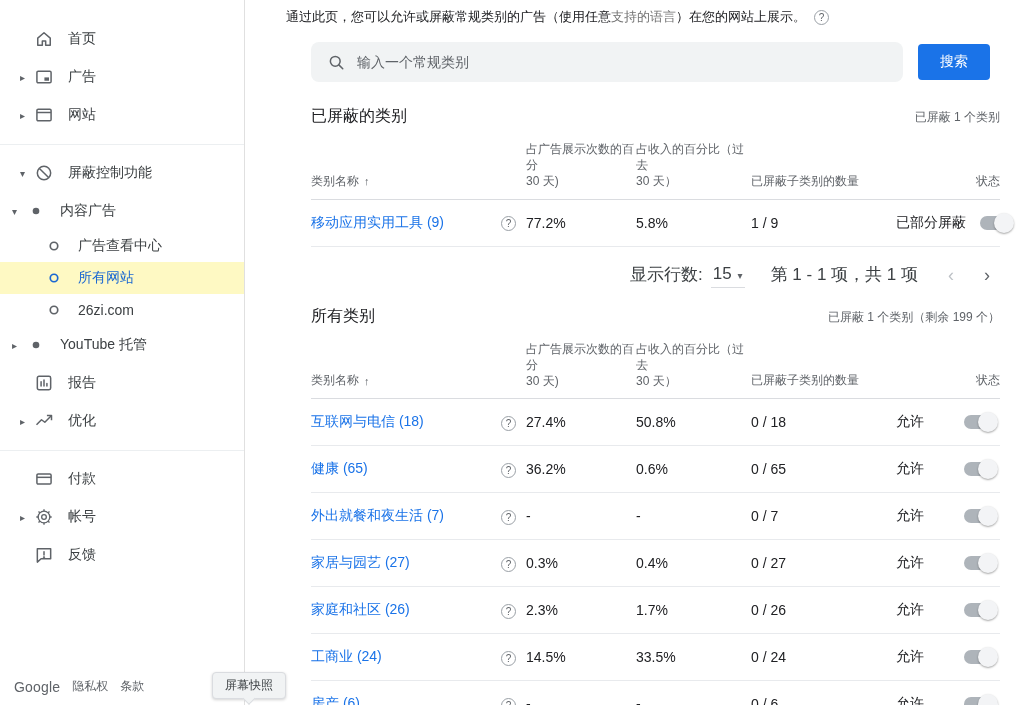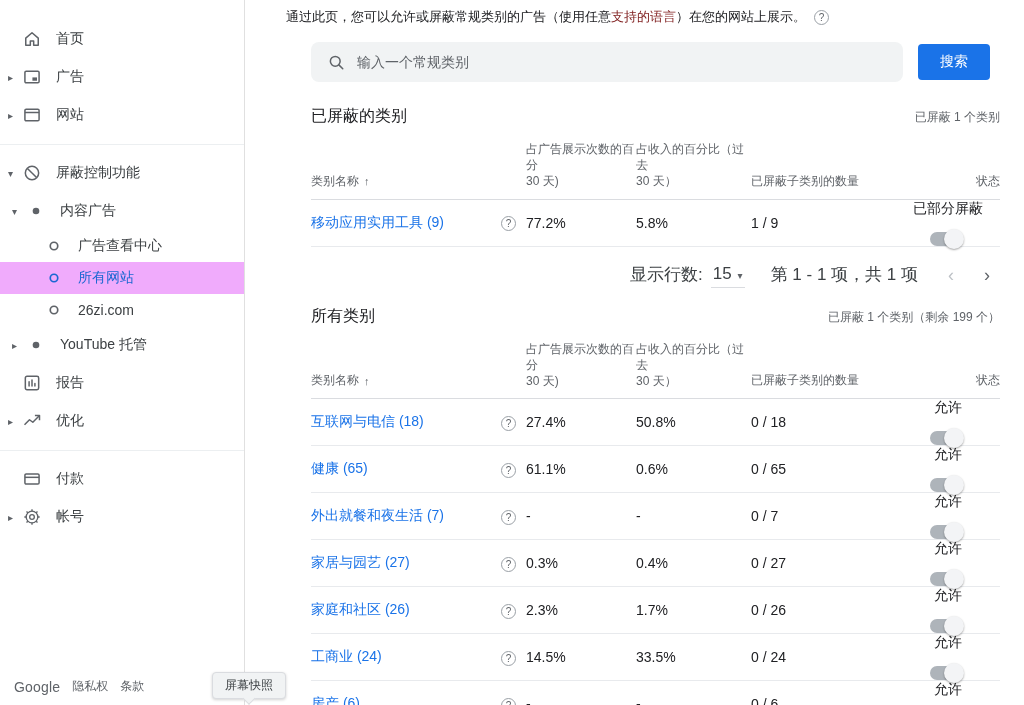--- a/index.html
+++ b/index.html
@@ -4,44 +4,44 @@
 <style>
   * { box-sizing: border-box; margin: 0; padding: 0; }
   html, body { background: #fff; }
   body { font-family: "Liberation Sans", "DejaVu Sans", sans-serif; }
 
   .app { position: relative; width: 1024px; height: 705px; background: #fff; overflow: hidden; color: #202124; }
 
   
   .sidebar { position: absolute; left: 0; top: 0; width: 245px; height: 100%; background: #fff; border-right: 1px solid #e0e0e0; }
   .side-items { padding-top: 20px; }
-  .side-item { display: flex; align-items: center; height: 38px; padding-left: 8px; font-size: 14px; color: #3c4043; cursor: pointer; position: relative; }
+  .side-item { display: flex; align-items: center; height: 38px; padding-left: 20px; font-size: 14px; color: #3c4043; cursor: pointer; position: relative; }
   .side-item .chev { width: 14px; flex: none; font-size: 10px; color: #5f6368; text-align: left; }
   .side-item .icon { width: 20px; height: 20px; flex: none; margin-right: 14px; display: flex; align-items: center; justify-content: center; color: #5f6368; }
   .side-item .icon svg { width: 20px; height: 20px; }
   .side-item .lbl { white-space: nowrap; }
   .side-item.lv1 { padding-left: 12px; }
   .side-item.lv2 { padding-left: 30px; height: 32px; }
-  .side-item.selected { background: #f0abfc; color: #1967d2; }
+  .side-item.selected { background: #fef9c3; color: #1967d2; }
   .side-item.selected .icon { color: #1967d2; }
   .side-item.divider-above { margin-top: 20px; }
   .side-item.divider-above::before { content: ""; position: absolute; top: -10px; left: 0; right: 0; border-top: 1px solid #eceff1; }
 
   .side-footer { position: absolute; left: 14px; bottom: 10px; display: flex; align-items: center; gap: 12px; font-size: 12px; color: #5f6368; }
   .side-footer .brand { font-size: 14px; color: #5f6368; letter-spacing: .2px; }
   .side-footer a { color: #5f6368; text-decoration: none; cursor: pointer; }
 
   .screenshot-chip { position: absolute; left: 212px; top: 672px; z-index: 6; background: #f1f3f4; border: 1px solid #dadce0; border-radius: 4px; padding: 4px 12px; font-size: 12px; color: #3c4043; box-shadow: 0 1px 3px rgba(0,0,0,.18); }
   .screenshot-chip::after { content: ""; position: absolute; left: 50%; bottom: -5px; width: 8px; height: 8px; background: #f1f3f4; border-right: 1px solid #dadce0; border-bottom: 1px solid #dadce0; transform: translateX(-50%) rotate(45deg); }
 
   
   .main { position: absolute; left: 246px; top: 0; right: 0; height: 100%; overflow: hidden; background: #fff; }
 
   .intro { margin: 8px 20px 0 40px; font-size: 13px; color: #202124; display: flex; align-items: center; flex-wrap: wrap; }
-  .intro a { color: #7f1d1d; text-decoration: none; cursor: pointer; }
+  .intro a { color: #737373; text-decoration: none; cursor: pointer; }
   .help-icon { display: inline-flex; width: 15px; height: 15px; border: 1px solid #9aa0a6; border-radius: 50%; color: #5f6368; font-size: 10px; align-items: center; justify-content: center; flex: none; cursor: pointer; }
   .help-icon::before { content: "?"; }
   .intro .help-icon { margin-left: 8px; }
 
   .search-row { display: flex; align-items: center; gap: 15px; margin: 16px 34px 0 65px; }
   .search-box { flex: 1; height: 40px; background: #f1f3f4; border-radius: 8px; display: flex; align-items: center; gap: 12px; padding: 0 16px; }
   .search-box .sicon { width: 18px; height: 18px; color: #5f6368; flex: none; }
   .search-box input { flex: 1; border: none; outline: none; background: transparent; font-size: 14px; color: #202124; font-family: inherit; }
   .search-box input::placeholder { color: #5f6368; }
   .search-btn { height: 36px; padding: 0 22px; background: #1a73e8; color: #fff; border: none; border-radius: 4px; font-size: 14px; font-family: inherit; cursor: pointer; text-align: center; }
@@ -55,21 +55,21 @@
   .thead, .trow { display: grid; grid-template-columns: 190px 25px 110px 115px 145px 1fr; align-items: center; }
   .thead { padding: 14px 0 9px; border-bottom: 1px solid #dadce0; font-size: 12px; color: #5f6368; align-items: end; }
   .thead .hline { display: block; line-height: 1.35; }
   .th-name { display: flex; align-items: center; gap: 5px; }
   .sort-arrow::before { content: "\2191"; font-size: 11px; color: #5f6368; }
   .th-status { text-align: right; }
 
   .trow { height: 47px; border-bottom: 1px solid #e8eaed; font-size: 14px; }
   .cat-link { color: #1a73e8; text-decoration: none; cursor: pointer; white-space: nowrap; }
   .cell.val { color: #202124; }
-  .status-cell { display: flex; align-items: center; justify-content: space-between; gap: 14px; flex-direction: column; }
+  .status-cell { display: flex; align-items: center; justify-content: space-between; gap: 14px; }
   .status-label { color: #202124; white-space: nowrap; }
 
   .toggle { position: relative; width: 32px; height: 14px; border-radius: 7px; background: #aeb4ba; flex: none; cursor: pointer; margin-right: 4px; }
   .toggle .knob { position: absolute; right: -2px; top: -3px; width: 20px; height: 20px; border-radius: 50%; background: #f3f4f6; box-shadow: 0 1px 2px rgba(0,0,0,.35); }
 
   .pagination { display: flex; justify-content: flex-end; align-items: center; gap: 26px; padding: 15px 10px 12px 0; font-size: 17px; color: #3c4043; }
   .pg-rows { display: flex; align-items: center; gap: 8px; }
   .pg-select { display: flex; align-items: center; gap: 6px; padding: 2px 2px 3px; border-bottom: 1px solid #dadce0; cursor: pointer; }
   .dd-arrow::before { content: "\25BE"; font-size: 10px; color: #5f6368; }
   .pg-nav { display: flex; align-items: center; gap: 30px; margin-left: 4px; }
@@ -216,20 +216,31 @@
           <span class="icon">
             <svg viewBox="0 0 24 24" fill="none" stroke="currentColor" stroke-width="1.6">
               <circle cx="12" cy="12" r="7"></circle>
               <circle cx="12" cy="12" r="2.8"></circle>
               <path d="M12 5 V2.8 M12 21.2 V19 M5 12 H2.8 M21.2 12 H19 M7 7 L5.4 5.4 M18.6 18.6 L17 17 M7 17 L5.4 18.6 M18.6 5.4 L17 7"></path>
             </svg>
           </span>
           <span class="lbl">帐号</span>
         </div>
 
+        <div class="side-item lv0">
+          <span class="chev"></span>
+          <span class="icon">
+            <svg viewBox="0 0 24 24" fill="none" stroke="currentColor" stroke-width="1.8" stroke-linejoin="round">
+              <path d="M4 4.5 H20 V16.5 H8.5 L4 20.5 Z"></path>
+              <path d="M12 8 V12" stroke-linecap="round"></path>
+              <circle cx="12" cy="14.8" r="0.5" fill="currentColor"></circle>
+            </svg>
+          </span>
+          <span class="lbl">反馈</span>
+        </div>
       </nav>
 
     <div class="side-footer">
       <span class="brand">Google</span>
       <a>隐私权</a>
       <a>条款</a>
     </div>
   </aside>
 
   <div class="screenshot-chip">屏幕快照</div>
@@ -347,21 +358,21 @@
               <span class="status-label">允许</span>
               <span class="toggle">
                 <span class="knob"></span>
               </span>
             </span>
           </div>
 
           <div class="trow">
             <span class="cell"><a class="cat-link">健康 (65)</a></span>
             <span class="cell"><span class="help-icon"></span></span>
-            <span class="cell val">61.1%</span>
+            <span class="cell val">36.2%</span>
             <span class="cell val">0.6%</span>
             <span class="cell val">0 / 65</span>
             <span class="cell status-cell">
               <span class="status-label">允许</span>
               <span class="toggle">
                 <span class="knob"></span>
               </span>
             </span>
           </div>
 

